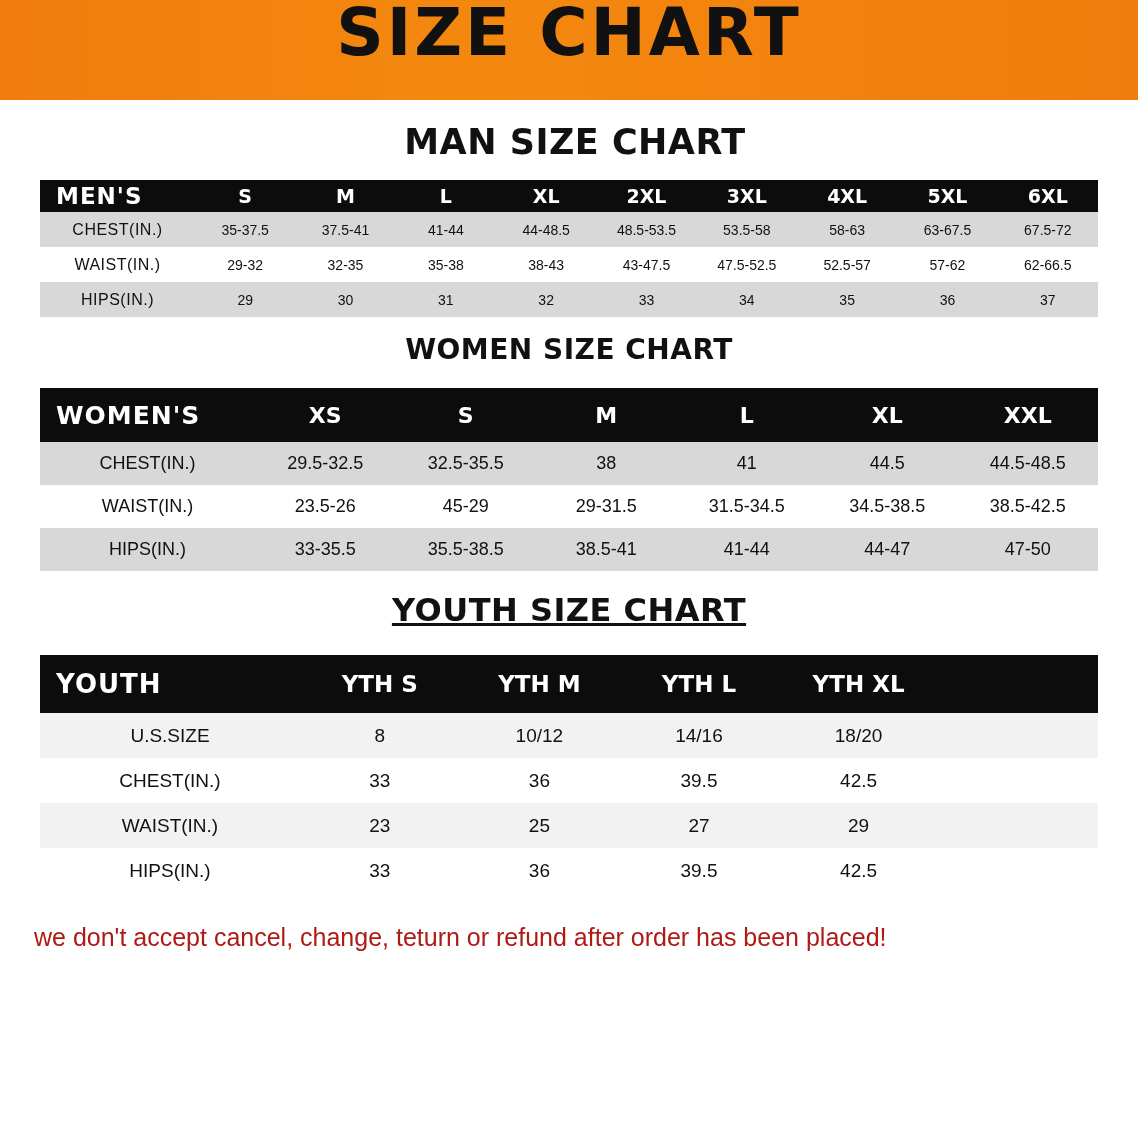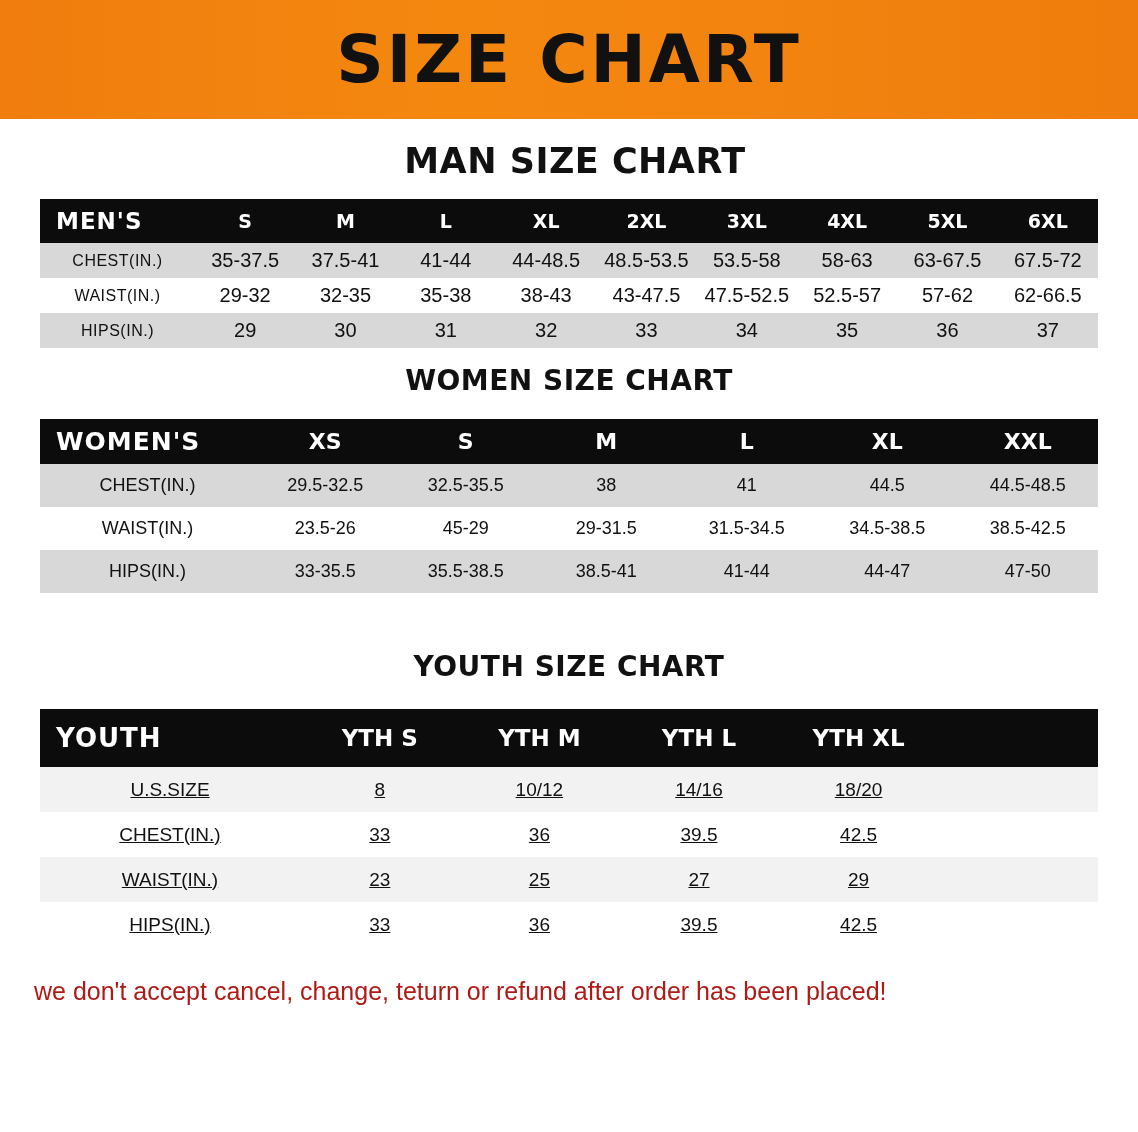--- a/index.html
+++ b/index.html
@@ -12,24 +12,24 @@
     height: 1132px;
     font-family: "Liberation Sans", sans-serif;
     color: #000;
     overflow: hidden;
     position: relative;
   }
 
   
   .banner {
     width: 100%;
-    height: 119px;
+    height: 100px;
     background: linear-gradient(90deg, #f07d0e 0%, #f4880f 40%, #f3850f 60%, #ef7d0d 100%);
     display: flex;
-    align-items: center;
+    align-items: flex-start;
     justify-content: center;
     box-sizing: border-box;
   }
   .banner-title {
     font-family: "DejaVu Sans", sans-serif;
     font-weight: bold;
     font-size: 66px;
     letter-spacing: 3px;
     color: #111;
     line-height: 1;
@@ -38,21 +38,21 @@
 
   
   .section-title {
     text-align: center;
     font-family: "DejaVu Sans", sans-serif;
     font-weight: bold;
     color: #111;
   }
   .title-man   { font-size: 35px; margin: 22px 0 18px 12px; letter-spacing: 0.5px;}
   .title-women { font-size: 28px; margin: 16px 0 22px 0; letter-spacing: 0.5px;}
-  .title-youth { font-size: 28px; margin: 57px 0 26px 0; letter-spacing: 0.5px;}
+  .title-youth { font-size: 32px; margin: 20px 0 26px 0; letter-spacing: 0.5px; text-decoration: underline;}
 
   
   .table-wrap {
     margin: 0 40px;
   }
   table.size-table {
     width: 100%;
     border-collapse: collapse;
     table-layout: fixed;
   }
@@ -71,36 +71,36 @@
     color: #ffffff;
     font-family: "DejaVu Sans", sans-serif;
     font-weight: bold;
   }
   table.size-table thead th.rowlabel {
     text-align: left;
     padding-left: 16px;
   }
 
   
-  #men-table thead th { height: 44px; font-size: 19px; margin-top: 48px; }
+  #men-table thead th { height: 32px; font-size: 19px; margin-top: 48px; }
   #men-table thead th.rowlabel { font-size: 23px; letter-spacing: 1px; }
-  #men-table tbody td { height: 35px; font-size: 20px; }
+  #men-table tbody td { height: 35px; font-size: 14px; }
   #men-table tbody td.rowlabel { font-size: 16px; letter-spacing: .5px;}
   #men-table col.first { width: 155px; }
 
   
-  #women-table thead th { height: 45px; font-size: 22px; }
+  #women-table thead th { height: 54px; font-size: 22px; }
   #women-table thead th.rowlabel { font-size: 25px; letter-spacing: 1px; }
   #women-table tbody td { height: 43px; font-size: 18px; }
   #women-table col.first { width: 215px; }
 
   
   #youth-table thead th { height: 58px; font-size: 23px; }
   #youth-table thead th.rowlabel { font-size: 26px; letter-spacing: 1px; }
-  #youth-table tbody td { height: 45px; font-size: 19px; text-decoration: underline; }
+  #youth-table tbody td { height: 45px; font-size: 19px; }
   #youth-table col.first { width: 260px; }
 
   tr.band-dark  { background: #d8d8d8; }
   tr.band-light { background: #f2f2f2; }
   tr.band-white { background: #ffffff; }
 
   td.rowlabel {
     text-align: center;
     font-family: "Liberation Sans", sans-serif;
     color: #111;

